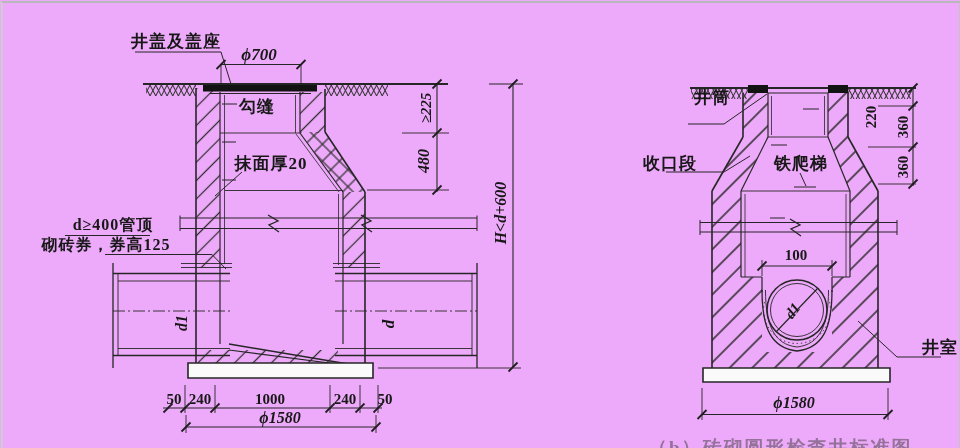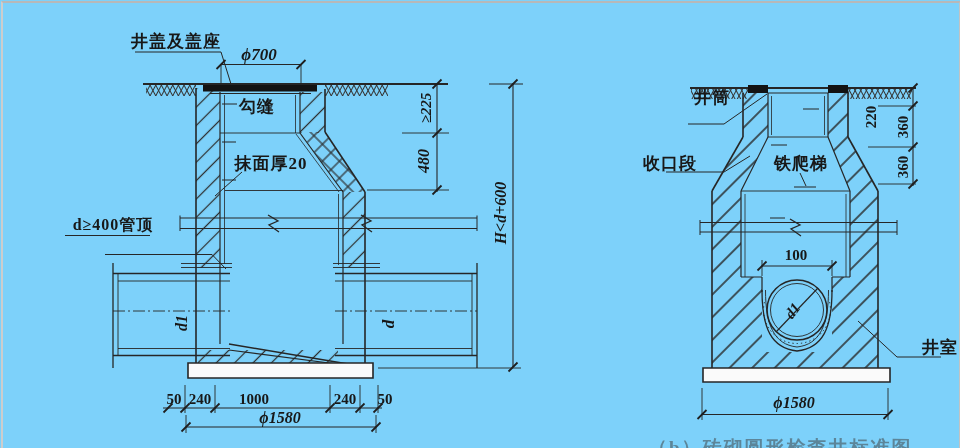--- a/index.html
+++ b/index.html
@@ -1,17 +1,17 @@
 <!DOCTYPE html>
 <html><head>
 <meta charset="utf-8">
 <style>
   html,body{margin:0;padding:0;background:#ffffff;}
   .sheet{
-    position:relative;width:960px;height:448px;background:#7dd3fc;
+    position:relative;width:960px;height:448px;background:#f0abfc;
     overflow:hidden;font-family:"Liberation Serif","DejaVu Serif",serif;
     filter:blur(.22px) contrast(.98);
   }
   .frame{position:absolute;left:1px;top:1px;width:956px;height:447px;
     border-top:2px solid #b9b9b9;border-left:2px solid #cfcfcf;border-right:2px solid #c3c3c3;
     pointer-events:none;}
   svg{position:absolute;left:0;top:0;}
   svg *{vector-effect:non-scaling-stroke;}
   .lw{stroke:#242424;fill:none;stroke-linecap:butt;}
   .lbl{position:absolute;transform:translate(-50%,-50%);white-space:nowrap;
@@ -228,28 +228,29 @@
       <path d="M800,173 L806,186 M794,187 H816" stroke-width="1"></path>
       <path d="M858,321 L897,357 H941" stroke-width="1"></path>
     </g>
   </svg>
 
   <div class="lbl" style="left:176px;top:41px">井盖及盖座</div>
   <div class="lbl num n17 it" style="left:259px;top:54px">ϕ700</div>
   <div class="lbl" style="left:257px;top:106px">勾缝</div>
   <div class="lbl" style="left:271px;top:163px">抹面厚20</div>
   <div class="lbl n16" style="left:113px;top:225px">d≥400管顶</div>
+  <div class="lbl n16" style="left:106px;top:245px">砌砖券，券高125</div>
   <div class="lbl num n16 it rot" style="left:182px;top:323px">d1</div>
   <div class="lbl num n17 it rot" style="left:388px;top:324px">d</div>
   <div class="lbl num it rot" style="left:426px;top:108px">≥225</div>
   <div class="lbl num n16 it rot" style="left:424px;top:161px">480</div>
   <div class="lbl num n16 it rot" style="left:501px;top:213px">H&lt;d+600</div>
   <div class="lbl num" style="left:174px;top:399px">50</div>
   <div class="lbl num" style="left:200px;top:399px">240</div>
-  <div class="lbl num" style="left:254px;top:399px">1000</div>
+  <div class="lbl num" style="left:270px;top:399px">1000</div>
   <div class="lbl num" style="left:345px;top:399px">240</div>
   <div class="lbl num" style="left:385px;top:399px">50</div>
   <div class="lbl num n16 it" style="left:280px;top:418px">ϕ1580</div>
 
   <div class="lbl" style="left:712px;top:97px">井筒</div>
   <div class="lbl" style="left:670px;top:163px">收口段</div>
   <div class="lbl" style="left:801px;top:163px">铁爬梯</div>
   <div class="lbl num" style="left:796px;top:255px">100</div>
   <div class="lbl num it rotd" style="left:793px;top:311px">d1</div>
   <div class="lbl" style="left:940px;top:347px">井室</div>

